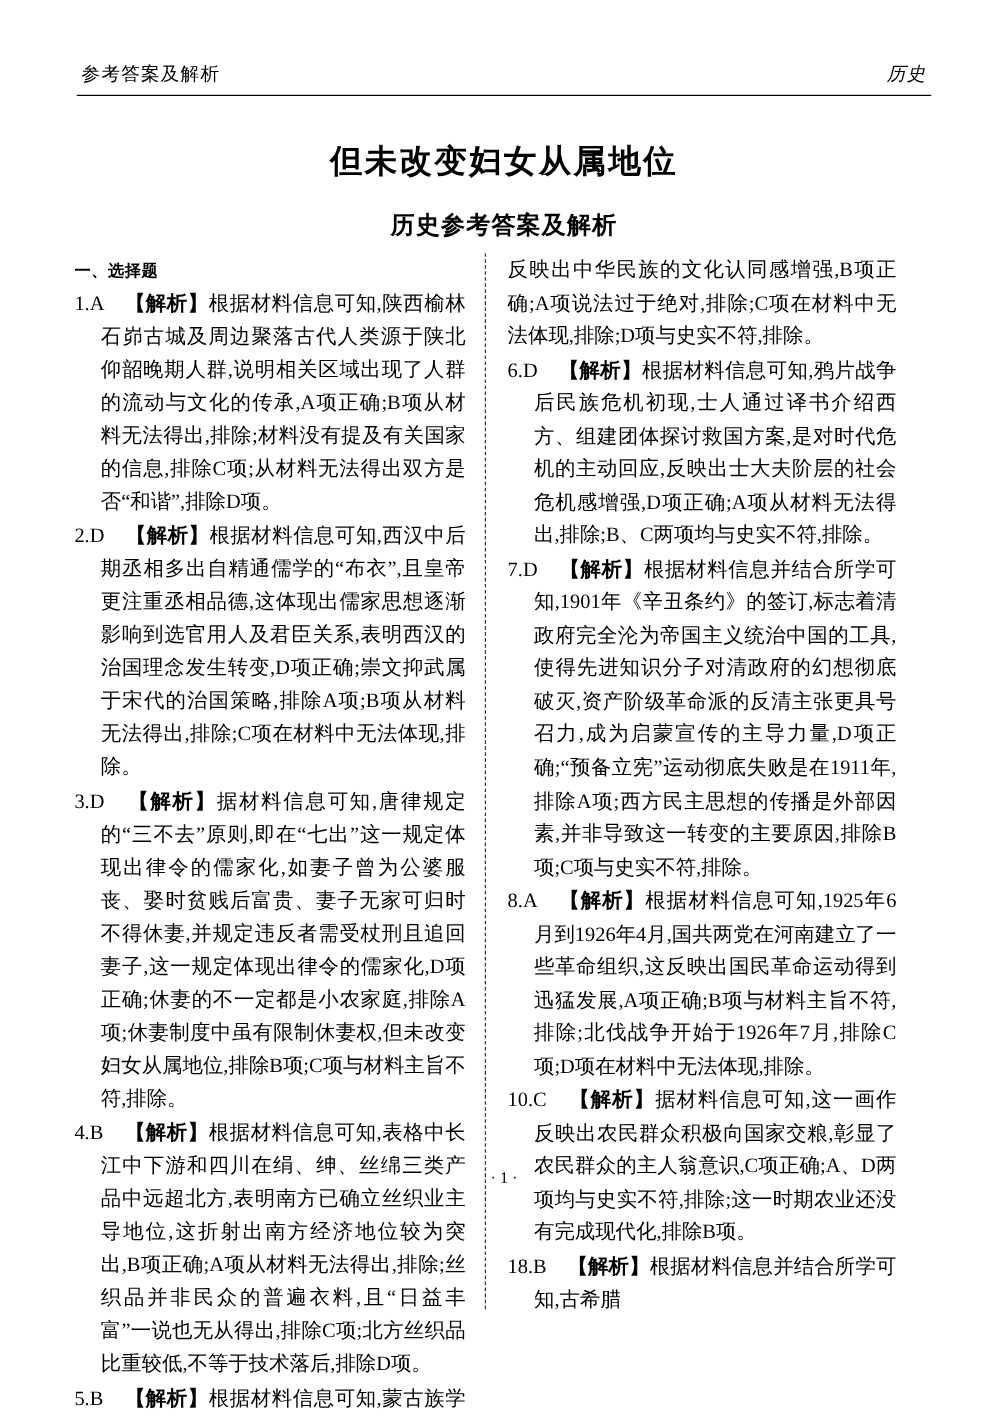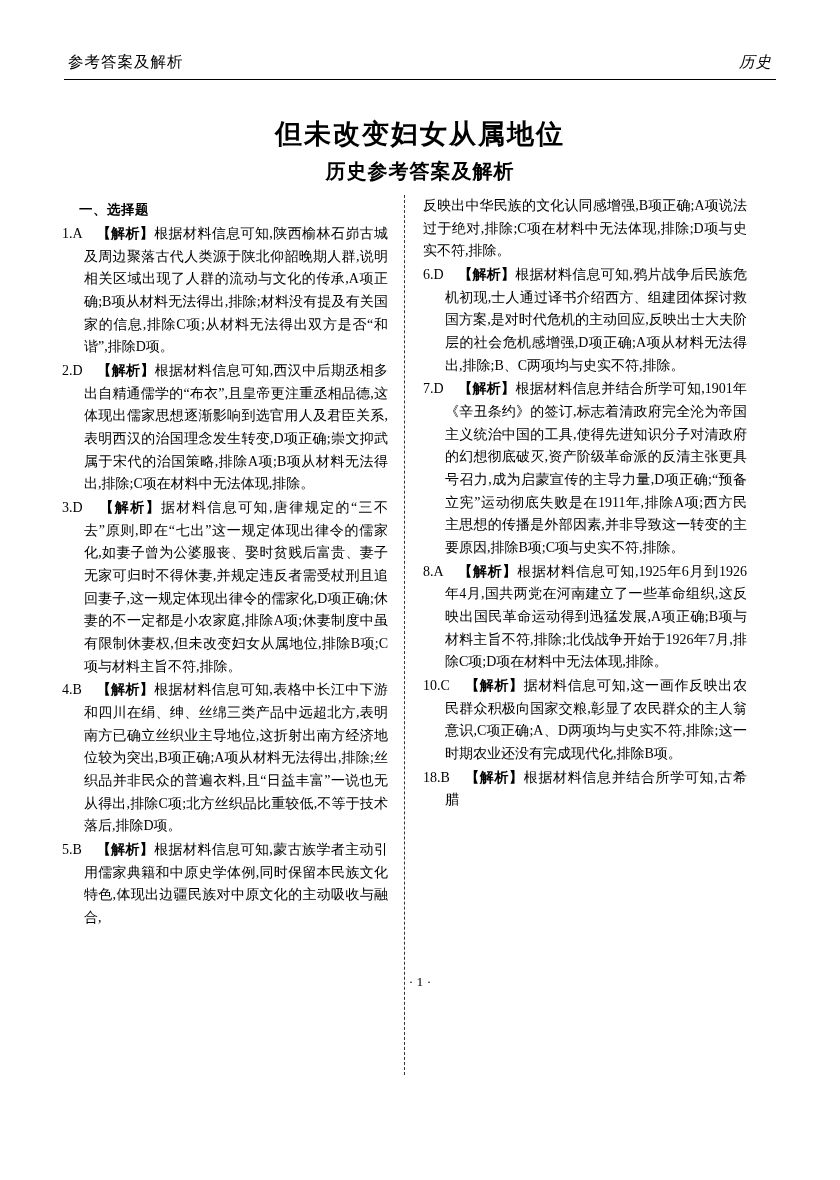--- a/index.html
+++ b/index.html
@@ -45,27 +45,27 @@
     letter-spacing: 2px;
     margin-top: 36px;
     margin-bottom: 4px;
     font-family: "Liberation Serif", serif;
   }
   .sub-title {
     text-align: center;
     font-size: 20px;
     font-weight: bold;
     letter-spacing: 1px;
-    margin-top: 6px;
+    margin-top: 22px;
     margin-bottom: 10px;
   }
   .section-label {
     font-size: 13.5px;
     font-weight: bold;
-    margin: 6px 0 4px 17px;
+    margin: 6px 0 4px 0;
     letter-spacing: 0.5px;
   }
   
   .columns {
     display: flex;
     margin-top: 2px;
     height: 905px;
   }
   .col {
     width: 340px;
@@ -73,21 +73,21 @@
   }
   .col.left { padding-right: 14px; }
   .col.right { padding-left: 16px; }
   .divider {
     width: 0;
     border-left: 1.4px dashed #333;
     margin: 0 2px;
     height: 880px;
   }
   .item {
-    font-size: 14px;
+    font-size: 17px;
     line-height: 1.62;
     text-align: justify;
     text-justify: inter-ideograph;
     margin-bottom: 1px;
     text-indent: 0;
   }
   .item .body {
     display: inline;
   }
   .item-inner {

